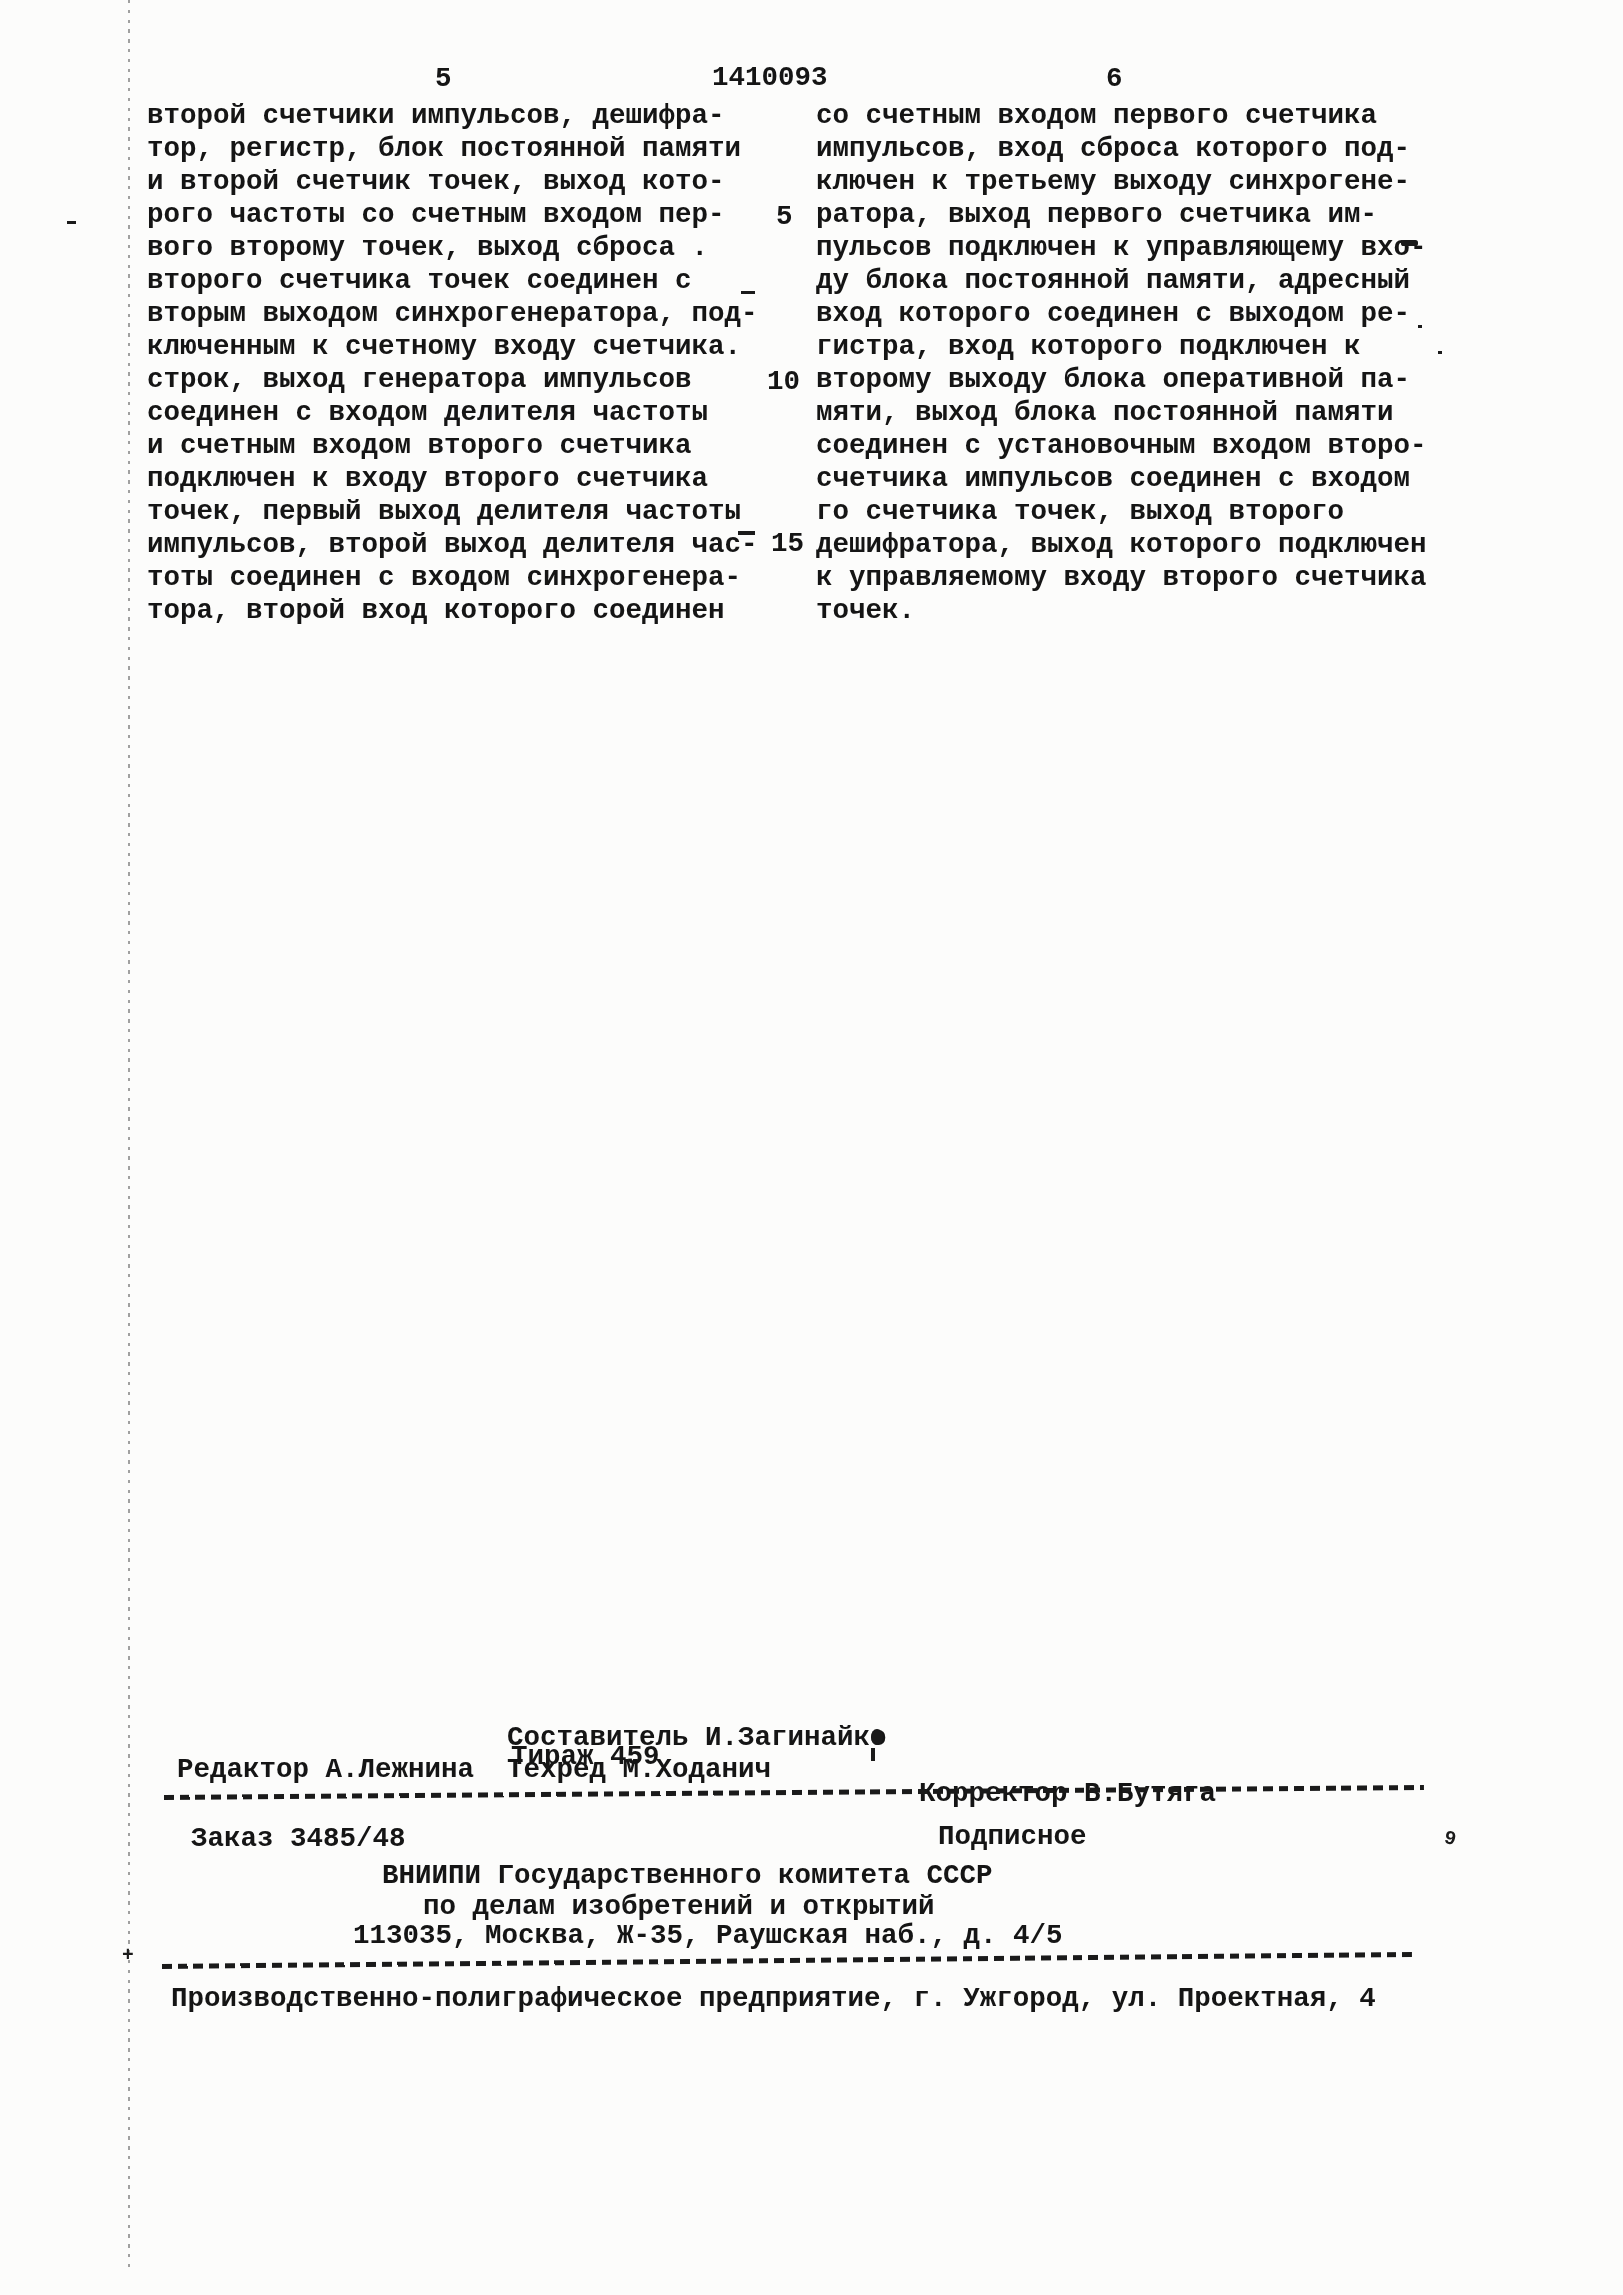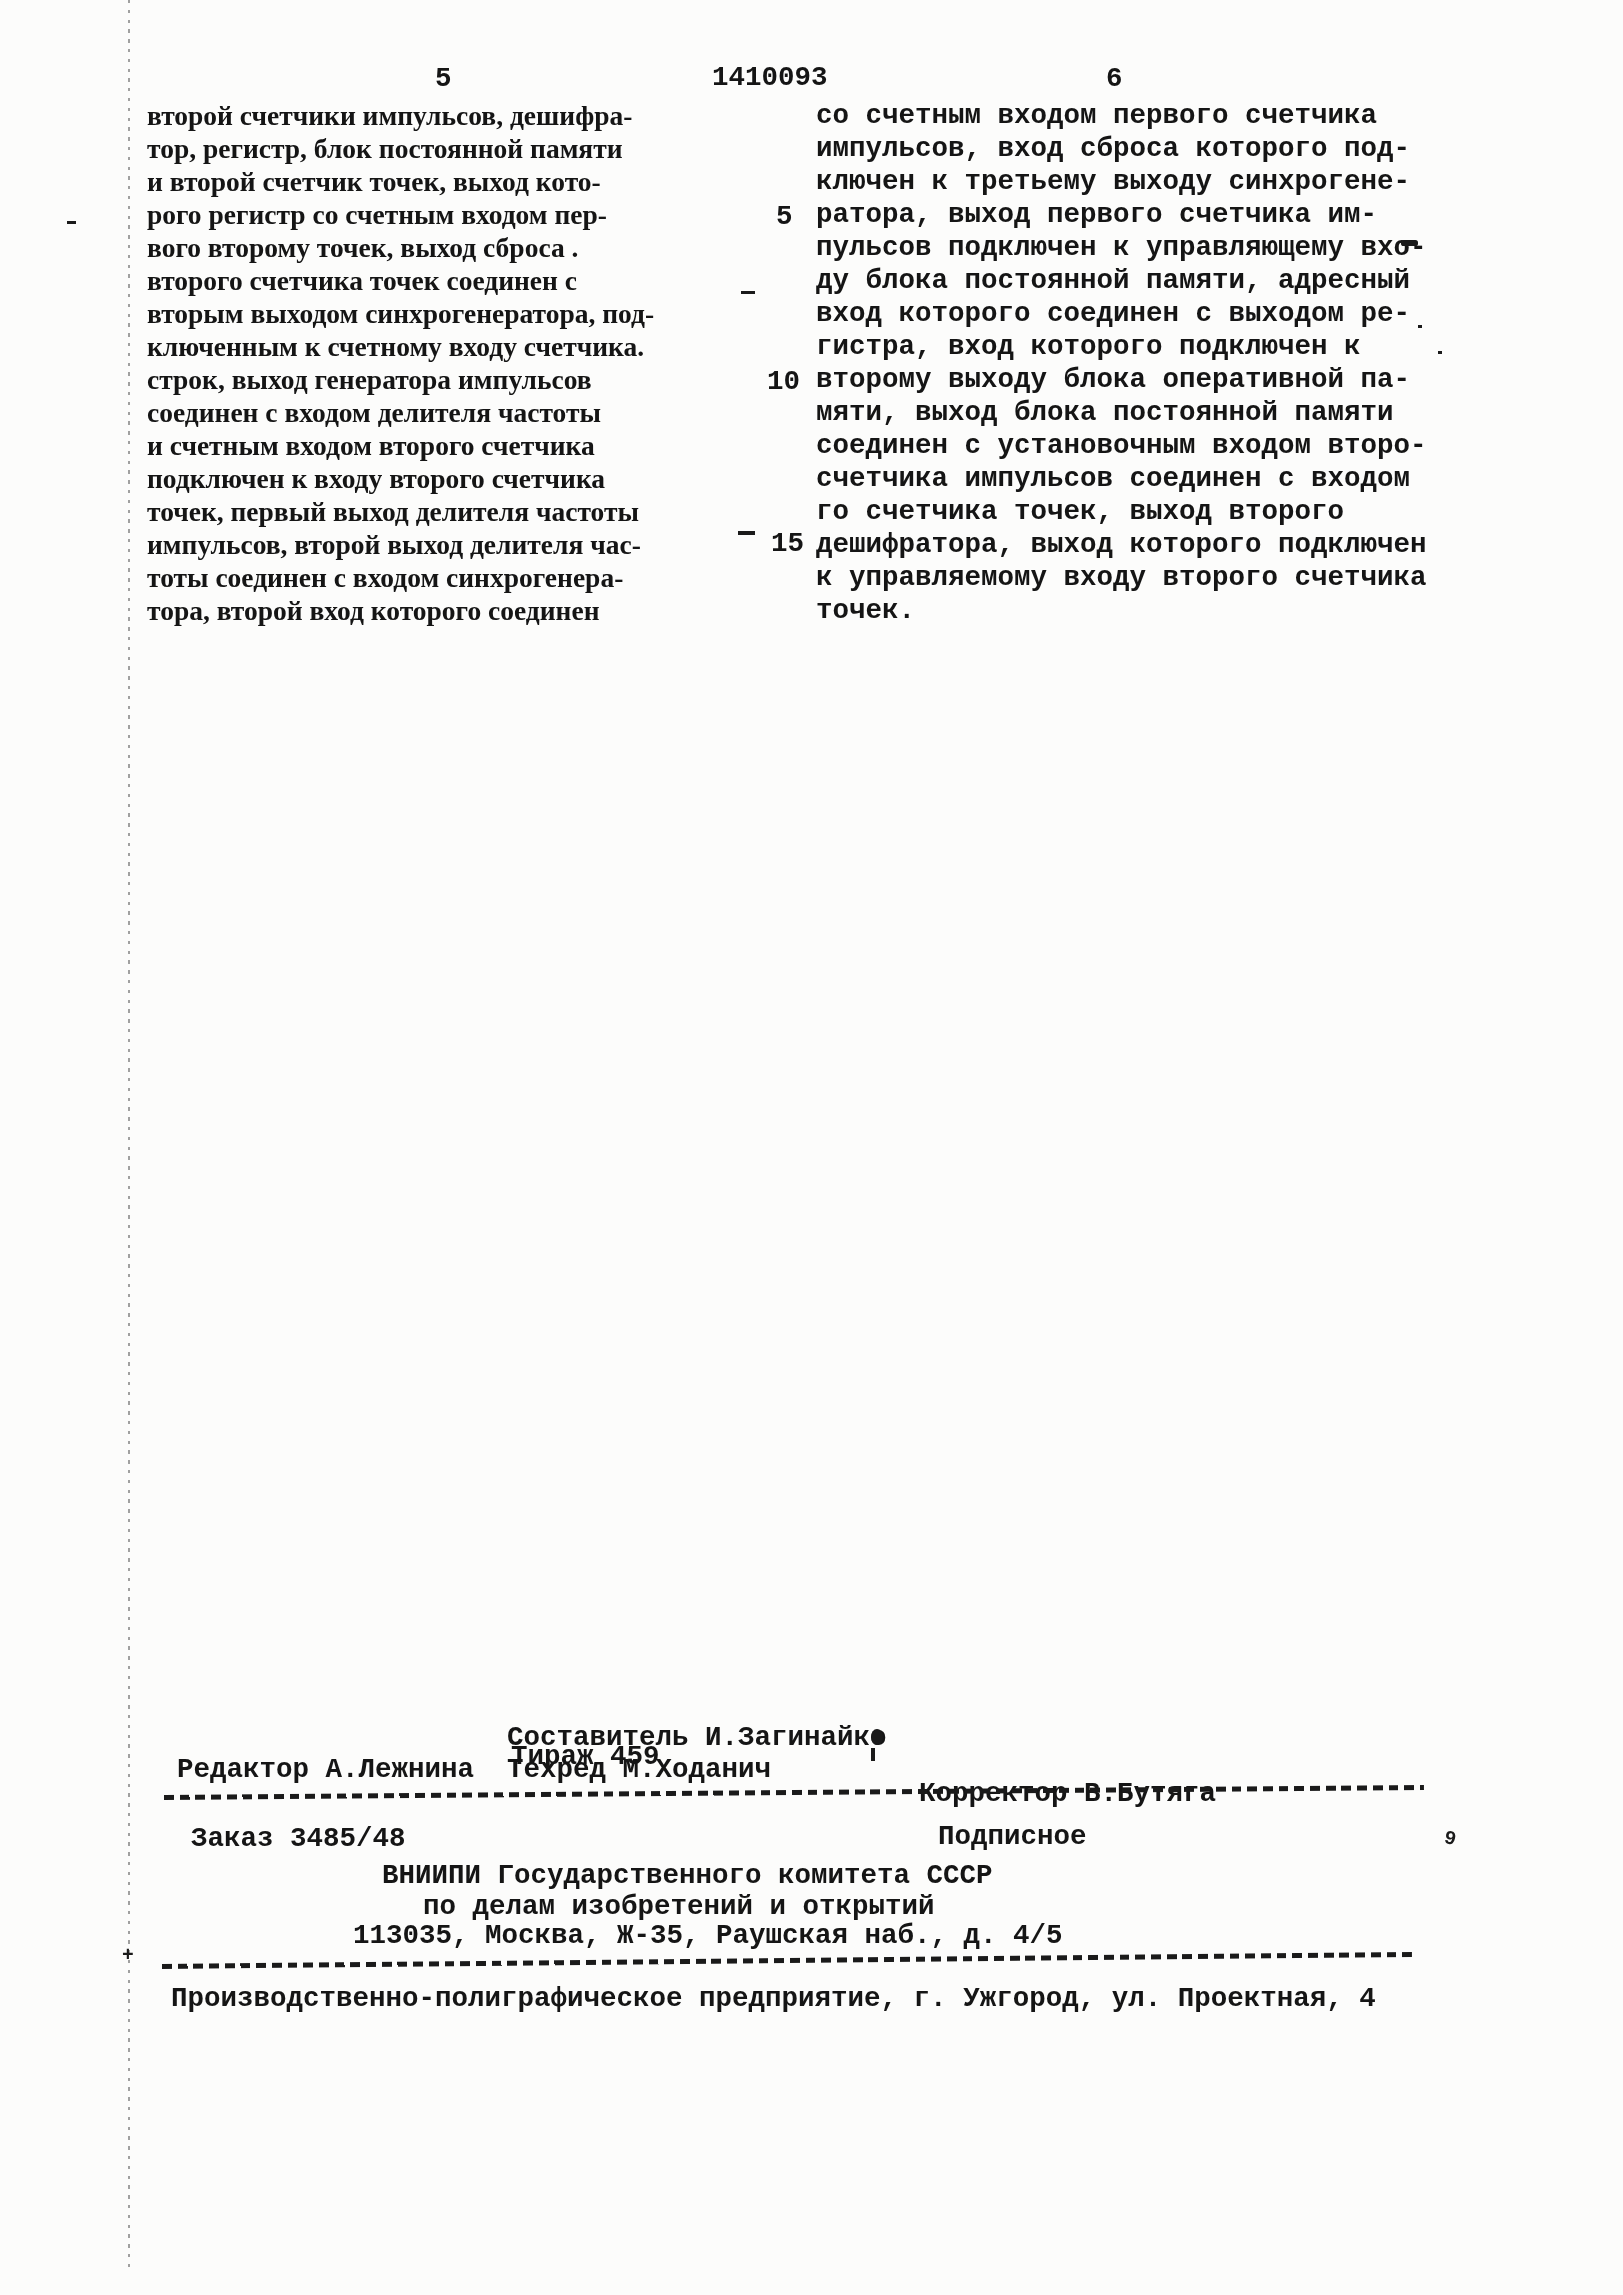--- a/index.html
+++ b/index.html
@@ -33,25 +33,25 @@
 <body>
 
 <div class="page">
 
   <div class="margin-dots"></div>
 
   <div class="txt" style="left:435px;top:62px;">5</div>
   <div class="txt" style="left:712px;top:61px;">1410093</div>
   <div class="txt" style="left:1106px;top:62px;">6</div>
 
-  <div class="col" style="left:147px;top:99px;width:615px;font-family:Liberation Serif, serif;">
+  <div class="col" style="left:147px;top:99px;width:615px;">
     <div class="tline">второй счетчики импульсов, дешифра-</div>
     <div class="tline">тор, регистр, блок постоянной памяти</div>
     <div class="tline">и второй счетчик точек, выход кото-</div>
-    <div class="tline">рого регистр со счетным входом пер-</div>
+    <div class="tline">рого частоты со счетным входом пер-</div>
     <div class="tline">вого второму точек, выход сброса .</div>
     <div class="tline">второго счетчика точек соединен с</div>
     <div class="tline">вторым выходом синхрогенератора, под-</div>
     <div class="tline">ключенным к счетному входу счетчика.</div>
     <div class="tline">строк, выход генератора импульсов</div>
     <div class="tline">соединен с входом делителя частоты</div>
     <div class="tline">и счетным входом второго счетчика</div>
     <div class="tline">подключен к входу второго счетчика</div>
     <div class="tline">точек, первый выход делителя частоты</div>
     <div class="tline">импульсов, второй выход делителя час-</div>

